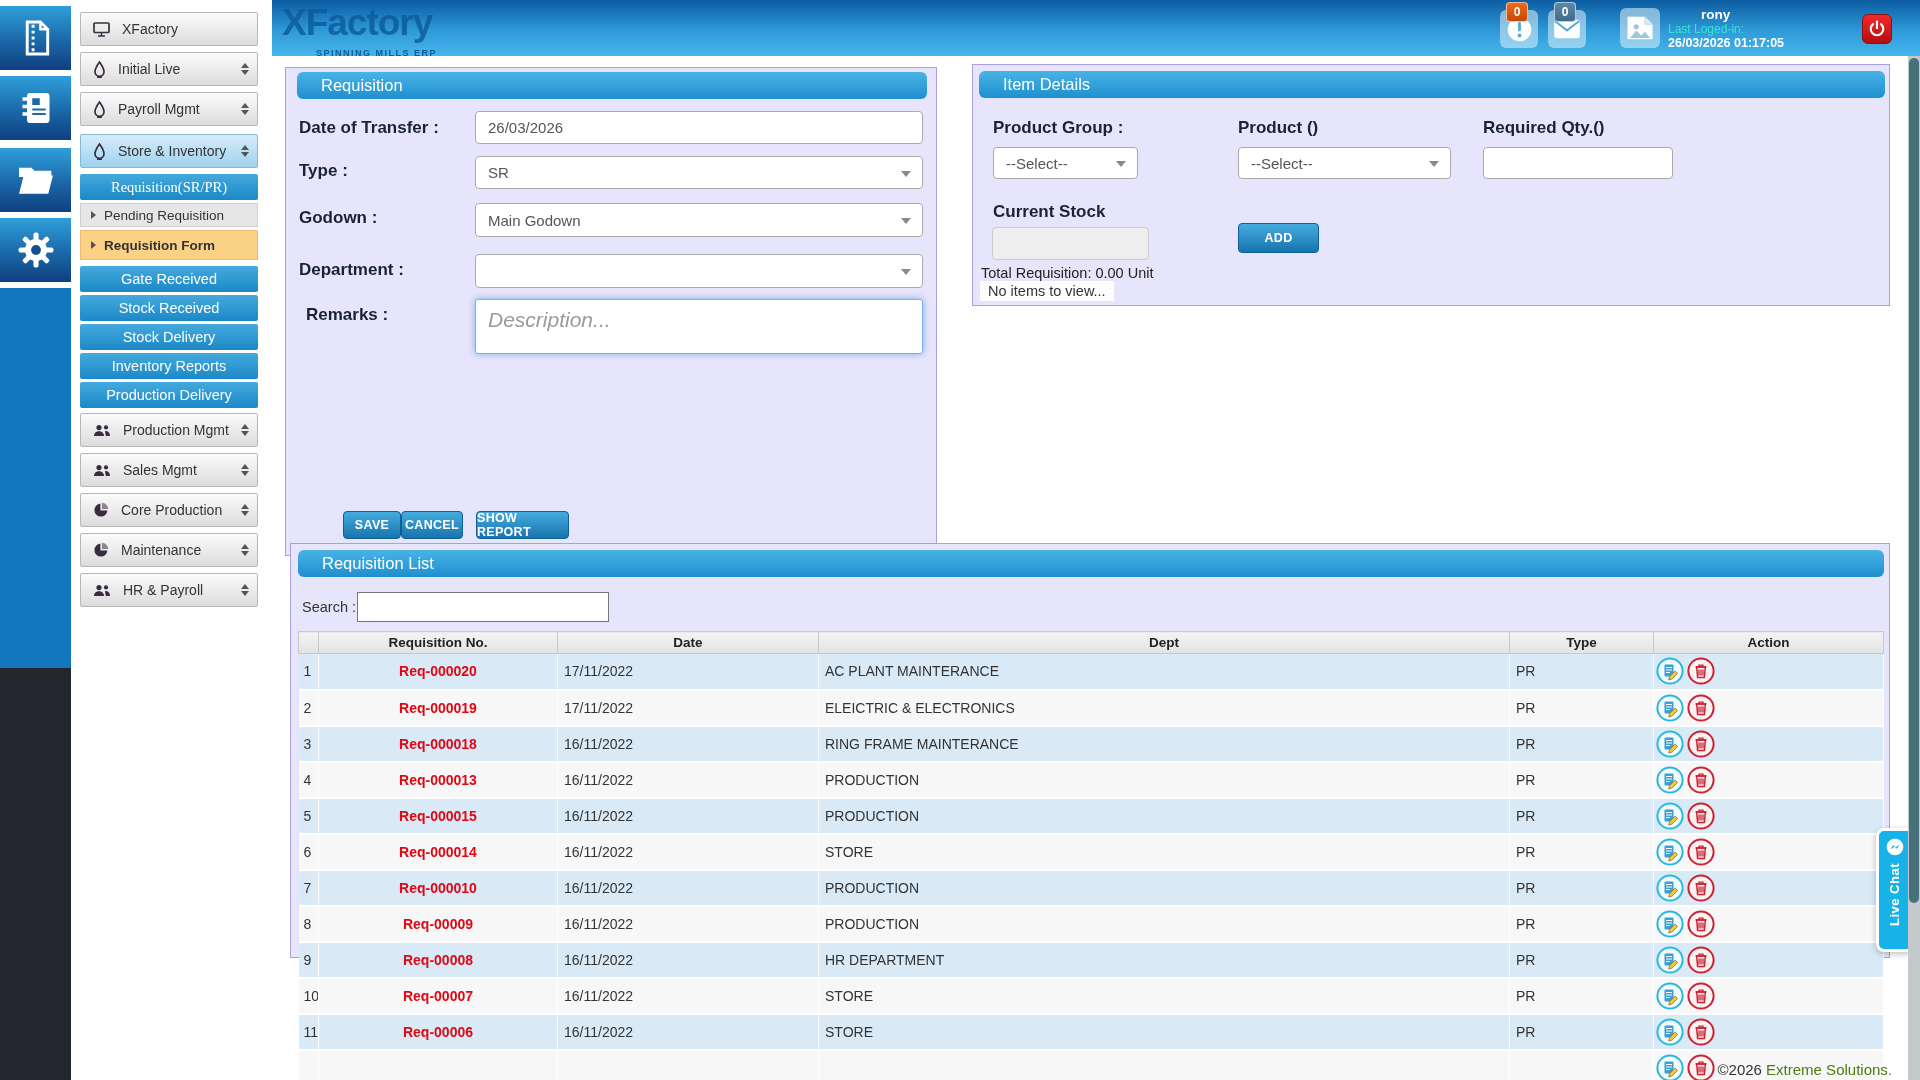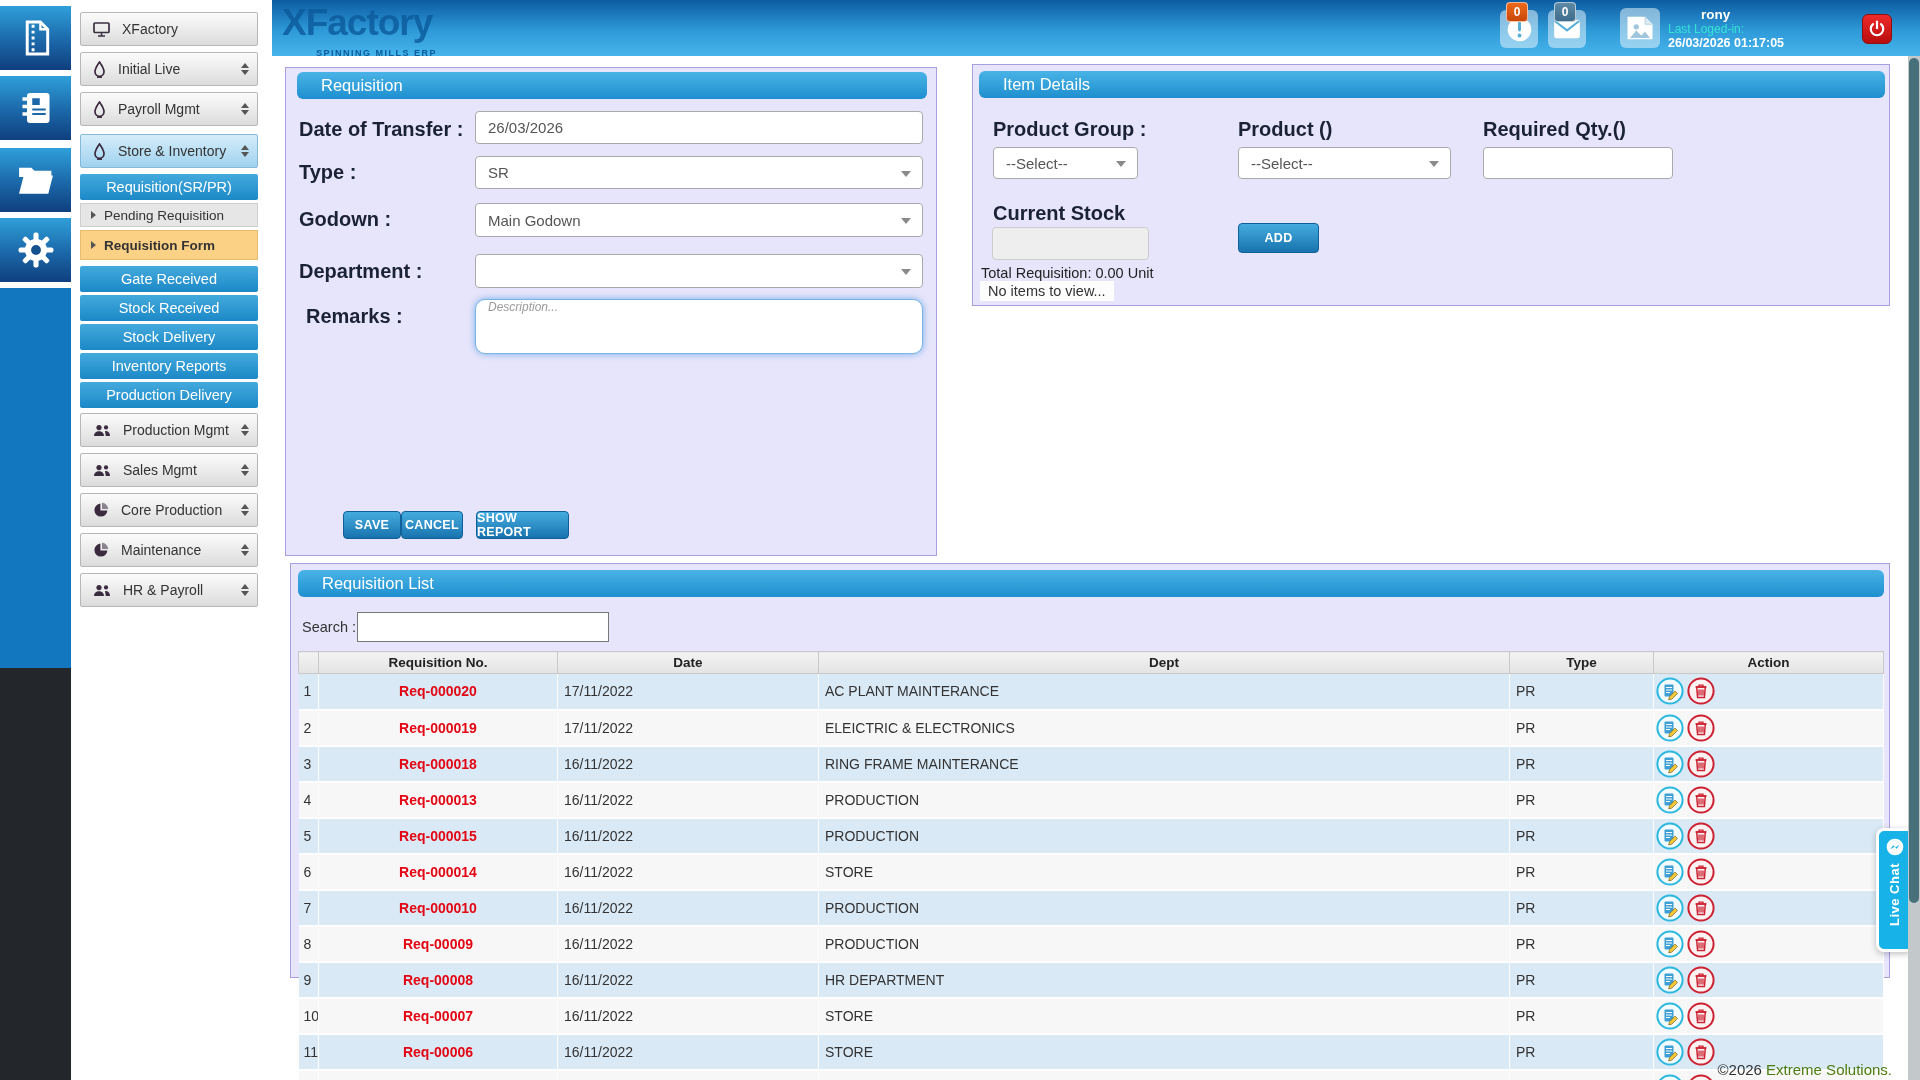--- a/index.html
+++ b/index.html
@@ -18,21 +18,21 @@
   
   .sidebar { position:absolute; left:80px; top:12px; width:178px; }
   .menu-item { height:34px; margin-bottom:6px; border:1px solid #b7b7b7; border-radius:2px;
     background:linear-gradient(180deg,#fbfbfb,#dcdcdc); display:flex; align-items:center;
     padding:0 8px 0 12px; font-size:14px; color:#333; cursor:pointer; }
   .menu-item .mi-label { margin-left:12px; flex:1; }
   .menu-item.active { background:linear-gradient(180deg,#d6edfa,#9fd2ef); border-color:#85b9d6;margin-top:8px; }
   .sec-bar { height:26px; border-radius:2px; margin-bottom:3px;
     background:linear-gradient(180deg,#44aadd,#1b88c6); color:#fff; font-size:14.5px;
     display:flex; align-items:center; justify-content:center; cursor:pointer; }
-  .sec-title { margin-top:0; }
+  .sec-title { margin-top:0;font-family:Liberation Serif, serif; }
   .sub-link { height:24px; margin-bottom:3px; background:#e6e6e6; border:1px solid #cfcfcf;
     display:flex; align-items:center; padding-left:10px; font-size:13.5px; color:#333; cursor:pointer; }
   .sub-link.active-orange { height:30px; background:#fbd186; border-color:#e8bd72; font-weight:bold; margin-bottom:6px; }
   .caret-r { width:0; height:0; border-left:5px solid #555; border-top:4px solid transparent;
     border-bottom:4px solid transparent; margin-right:8px; }
   .spinner { display:flex; flex-direction:column; align-items:center; gap:2px; }
   .spinner i { display:block; width:0; height:0; border-left:4px solid transparent; border-right:4px solid transparent; }
   .spinner .up { border-bottom:5px solid #555; }
   .spinner .dn { border-top:5px solid #555; }
   .grp-gap { margin-top:5px; }
@@ -56,34 +56,34 @@
   .user-login-label { font-size:12px; color:#35e3d4; }
   .user-login-value { font-size:12.5px; font-weight:bold; color:#fff; }
   .power-btn { position:absolute; left:1590px; top:14px; width:30px; height:30px; border-radius:6px;
     background:linear-gradient(180deg,#ef2a2a,#b80d0d); border:1px solid #8f0f0f;
     display:flex; align-items:center; justify-content:center; cursor:pointer; }
 
   
   .panel { position:absolute; background:#e7e5fb; border:1px solid #a79fe2; }
   .req-panel { left:285px; top:67px; width:652px; height:489px; }
   .item-panel { left:972px; top:64px; width:918px; height:242px; }
-  .list-panel { left:290px; top:563px; width:1600px; height:415px;padding-left:8px; }
+  .list-panel { left:290px; top:543px; width:1600px; height:415px;padding-left:8px; }
   .ptitle { position:absolute; height:27px; border-radius:6px;
     background:linear-gradient(180deg,#49b3e6,#1e8fcf); color:#fff; font-size:16.5px;
     display:flex; align-items:center; padding-left:24px; }
 
-  .frm-label { position:absolute; font-size:20px; font-weight:bold; color:#1b2236; }
+  .frm-label { position:absolute; font-size:17px; font-weight:bold; color:#1b2236; }
   .inp { position:absolute; background:#fff; border:1px solid #aaa; border-radius:4px;
     font-size:15px; color:#555; display:flex; align-items:center; padding:0 12px;
     font-family:"Liberation Sans","DejaVu Sans",sans-serif; }
   .sel::after { content:""; position:absolute; right:11px; top:50%; margin-top:-2px;
     border-left:5px solid transparent; border-right:5px solid transparent; border-top:6px solid #8a8a8a; }
-  .txtarea { position:absolute; background:#fff; border:1px solid #7ab4e4; border-radius:10px;
-    box-shadow:0 0 7px rgba(90,160,230,.8); font-size:12px; font-style:italic; color:#999;
-    padding:0 12px; resize:none; font-family:"Liberation Sans","DejaVu Sans",sans-serif; width:448px; height:55px; }
+  .txtarea { position:absolute; background:#fff; border:1px solid #7ab4e4; border-radius:3px;
+    box-shadow:0 0 7px rgba(90,160,230,.8); font-size:21px; font-style:italic; color:#999;
+    padding:8px 12px; resize:none; font-family:"Liberation Sans","DejaVu Sans",sans-serif; width:448px; height:55px; }
   .txtarea::placeholder { color:#9a9a9a; font-style:italic; }
   .btn { position:absolute; border:1px solid #0f5f98; border-radius:4px; color:#fff;
     font-size:12.5px; font-weight:bold; background:linear-gradient(180deg,#45acdf,#1873ae);
     display:flex; align-items:center; justify-content:center; cursor:pointer; letter-spacing:.3px; }
   .dis { background:#eee; border-color:#ccc; }
   .plain-txt { position:absolute; font-size:14.5px; color:#222; }
   .empty-msg { position:absolute; background:#fdfdfd; padding:2px 8px; font-size:14.5px; color:#333; }
 
   
   .search-label { position:absolute; left:11px; top:55px; font-size:14.5px; color:#333; }

